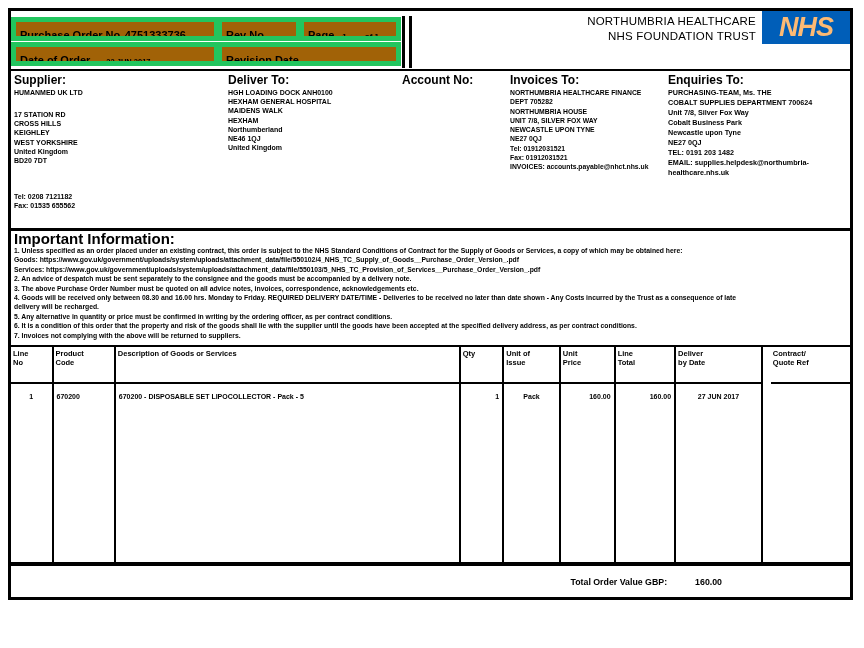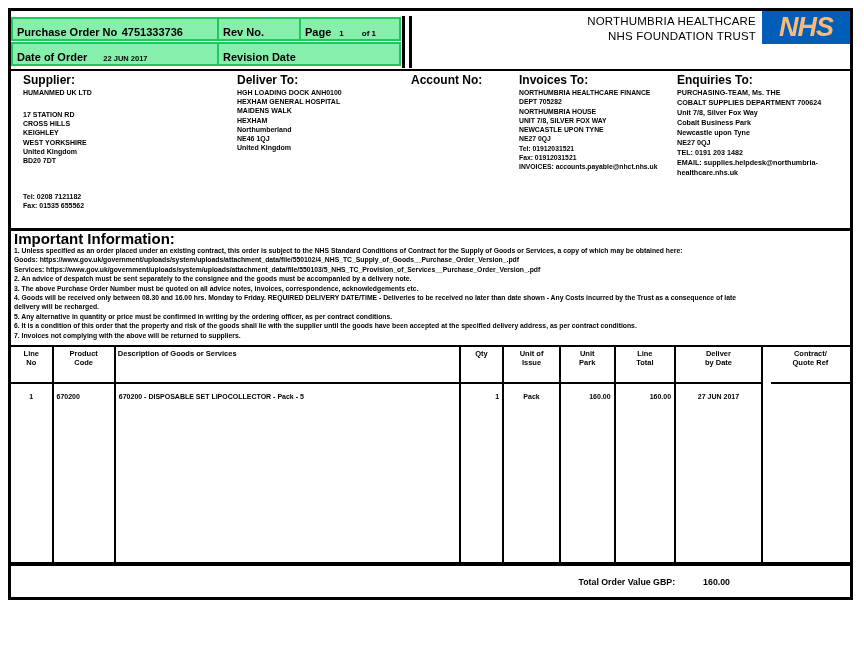--- a/index.html
+++ b/index.html
@@ -2,40 +2,40 @@
 <html><head>
 <meta charset="utf-8">
 <style>
   html,body{margin:0;padding:0;background:#fff;}
   body{width:864px;height:648px;position:relative;font-family:"Liberation Sans",sans-serif;color:#000;-webkit-font-smoothing:none;}
   .page{position:absolute;left:8px;top:8px;width:839px;height:586px;border:3px solid #000;background:#fff;}
 
   
   .hdr-boxes{position:absolute;top:6px;left:0;}
   .hdr-row{display:flex;}
-  .hbox{box-sizing:border-box;border:2px solid #22c55e;height:24px;padding:3px 4px 0 4px;white-space:nowrap;overflow:hidden;background:#86efac;}
+  .hbox{box-sizing:border-box;border:5px solid #22c55e;height:24px;padding:3px 4px 0 4px;white-space:nowrap;overflow:hidden;background:#a16207;}
   .hdr-row + .hdr-row{margin-top:1px;}
   .hbox.b1{width:208px;}
   .hbox.b2{width:84px;margin-left:-2px;}
   .hbox.b3{width:102px;margin-left:-2px;}
   .hbox.b4{width:208px;}
   .hbox.b5{width:184px;margin-left:-2px;}
   .lbl{font-weight:bold;font-size:11px;}
   .val-sm{font-size:7.5px;font-weight:bold;margin-left:16px;}
   .pg-num{font-size:8px;font-weight:bold;margin-left:8px;}
   .pg-of{font-size:8px;font-weight:bold;margin-left:18px;}
   .dbl-rule{position:absolute;left:391px;top:5px;height:52px;width:4px;border-left:3px solid #000;border-right:3px solid #000;}
 
   
   .trust{position:absolute;top:3px;right:94px;text-align:right;font-weight:normal;font-size:11.5px;line-height:15px;letter-spacing:.2px;}
   .nhs-logo{position:absolute;top:0;right:0;width:88px;height:33px;background:#005EB8;color:#fdba74;display:flex;align-items:center;justify-content:center;font-weight:bold;font-style:italic;font-size:27px;letter-spacing:-1px;}
 
   
   .addresses{position:absolute;top:58px;left:0;right:0;height:157px;border-top:2px solid #000;display:flex;font-weight:bold;}
-  .acol{box-sizing:border-box;padding:2px 3px 0 12px;overflow:hidden;}
+  .acol{box-sizing:border-box;padding:2px 3px 0 3px;overflow:hidden;}
   .acol h3{margin:0 0 1px 0;font-size:12px;font-weight:bold;}
   .c-supplier{width:214px;}
   .c-account{width:108px;}
   .c-deliver{width:174px;}
   .c-invoices{width:158px;}
   .c-enquiries{flex:1;}
   .sm{font-size:7px;line-height:9.2px;}
   .supplier-name{font-size:7px;line-height:9px;}
   .sup-addr{margin-top:13px;}
   .sup-telfax{margin-top:27px;}
@@ -44,29 +44,29 @@
 
   
   .important{position:absolute;top:217px;left:0;right:0;height:114px;border-top:3px solid #000;padding:1px 3px 0 3px;box-sizing:content-box;overflow:hidden;}
   .important h3{margin:0;font-size:15px;font-weight:bold;line-height:14px;}
   .imp-line{font-size:6.8px;font-weight:bold;line-height:9.4px;white-space:nowrap;overflow:hidden;}
 
   
   .items{position:absolute;top:334px;left:0;right:0;bottom:31px;border-top:2px solid #000;border-bottom:4px solid #000;display:flex;box-sizing:border-box;}
   .col{box-sizing:border-box;border-right:2px solid #000;display:flex;flex-direction:column;}
   .col:last-child{border-right:none;}
-  .col .th{height:37px;box-sizing:border-box;border-bottom:2px solid #000;font-size:7.5px;font-weight:bold;padding:2px 2px;white-space:pre-line;text-align:center;line-height:9px;}
+  .col .th{height:37px;box-sizing:border-box;border-bottom:2px solid #000;font-size:7.5px;font-weight:bold;padding:2px 2px;white-space:pre-line;text-align:left;line-height:9px;}
   .col .td{flex:1;font-size:7px;font-weight:bold;padding:9px 3px 0 3px;}
   .w0{width:45px;} .w1{width:66px;} .w2{width:366px;} .w3{width:46px;} .w4{width:60px;}
   .w5{width:58px;} .w6{width:64px;} .w7{width:92px;} .w8{width:84px;margin-left:8px;}
   .th.al{text-align:left;}
   .td.t-c{text-align:center;} .td.t-r{text-align:right;} .td.t-l{text-align:left;}
 
   
-  .total-row{position:absolute;bottom:0;left:0;right:0;height:31px;display:flex;align-items:center;justify-content:flex-end;padding-right:120px;font-size:8.8px;font-weight:bold;}
+  .total-row{position:absolute;bottom:0;left:0;right:8px;height:31px;display:flex;align-items:center;justify-content:flex-end;padding-right:120px;font-size:8.8px;font-weight:bold;}
   .total-row .tv{margin-left:28px;}
 </style>
 </head>
 <body>
 
 <div class="page">
 
   <div class="hdr-boxes">
     <div class="hdr-row">
       <div class="hbox b1">
@@ -197,21 +197,21 @@
       <div class="th">Qty</div>
       <div class="td t-r">1</div>
     </div>
     <div class="col w4">
       <div class="th">Unit of
 Issue</div>
       <div class="td t-c">Pack</div>
     </div>
     <div class="col w5">
       <div class="th">Unit
-Park</div>
+Price</div>
       <div class="td t-r">160.00</div>
     </div>
     <div class="col w6">
       <div class="th">Line
 Total</div>
       <div class="td t-r">160.00</div>
     </div>
     <div class="col w7">
       <div class="th">Deliver
 by Date</div>

